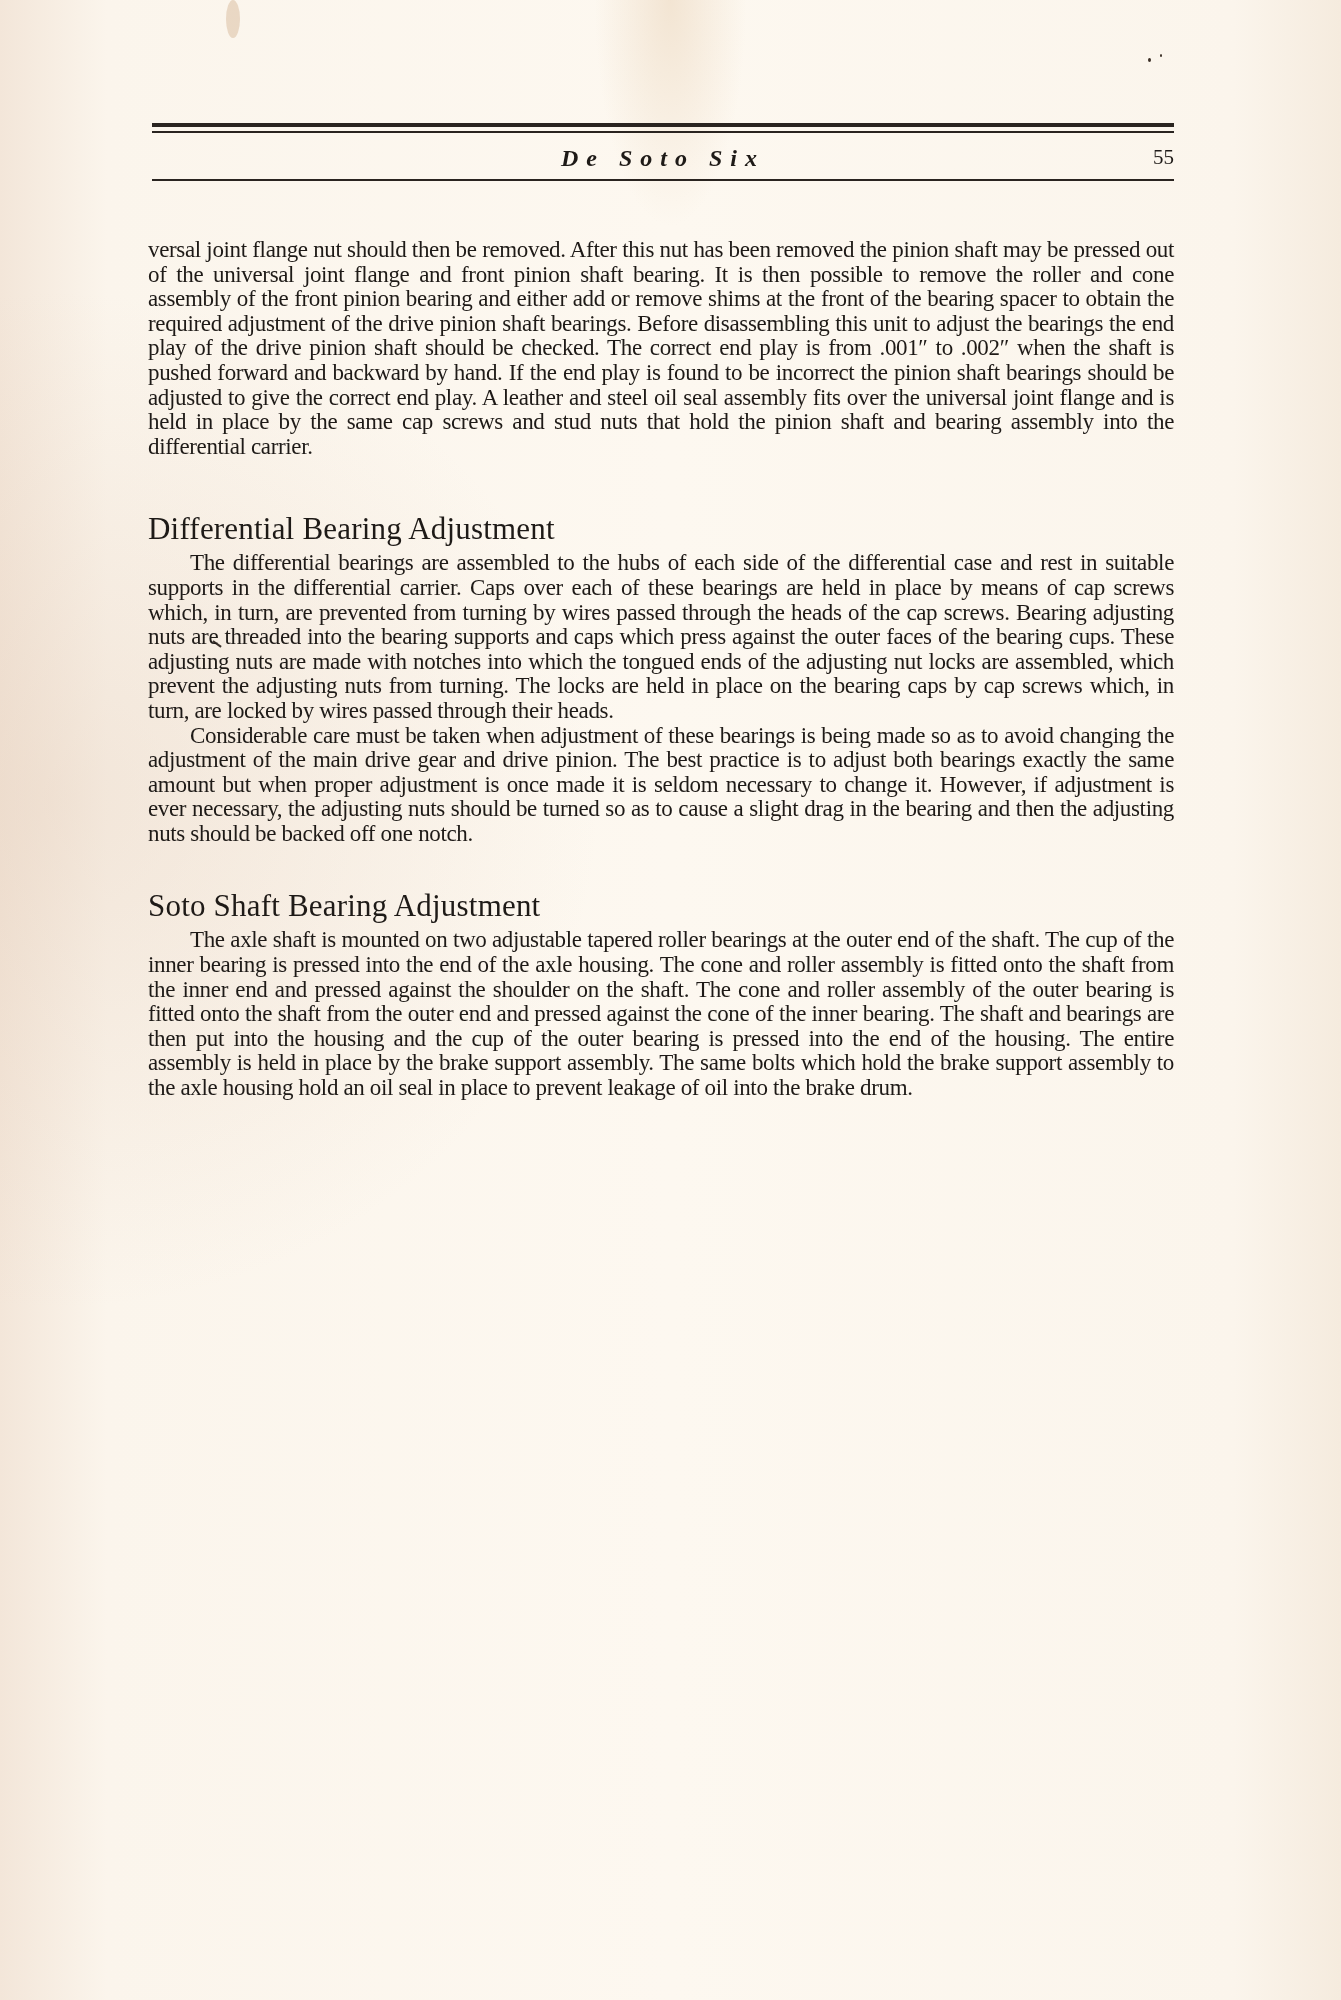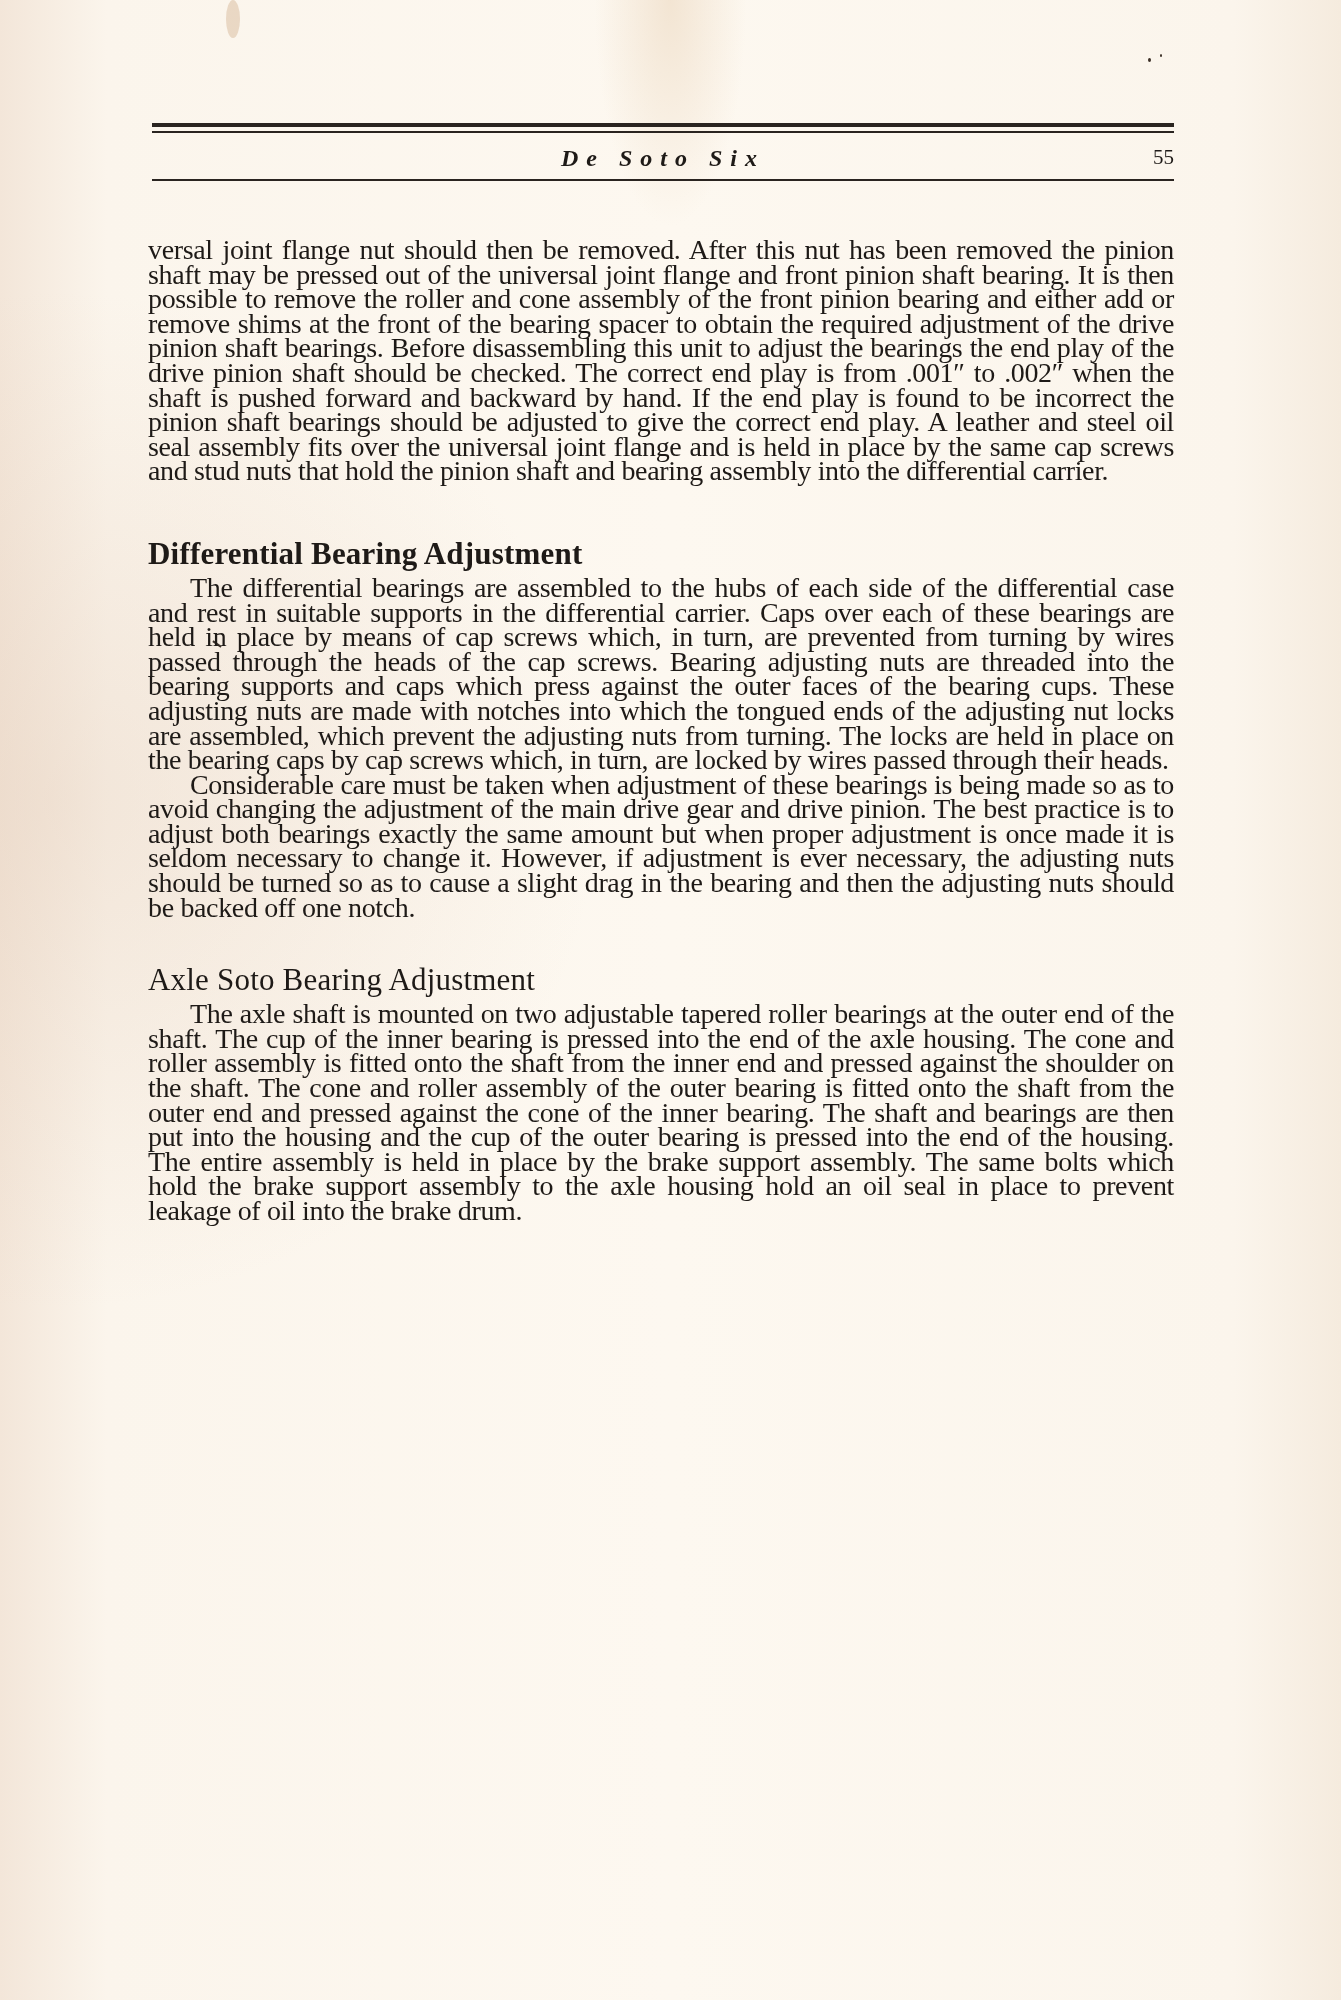--- a/index.html
+++ b/index.html
@@ -34,32 +34,32 @@
     top: 2px;
   }
   .page-number {
     position: absolute; right: 0; top: 2px; font-size: 21px;
   }
   .body-text {
     position: absolute; left: 148px; top: 238px; width: 1026px;
   }
   p {
     margin: 0;
-    font-size: 28px; line-height: 24.6px;
+    font-size: 23px; line-height: 24.6px;
     text-align: justify; text-align-last: left;
     letter-spacing: -0.35px;
     font-stretch: condensed;
   }
   p.indent { text-indent: 42px; }
   h2 {
     margin: 0; font-weight: normal;
     font-size: 31px; line-height: 36px;
     letter-spacing: 0.2px;
   }
-  .h-diff { margin-top: 52px; margin-bottom: 4px; font-weight: bold; }
+  .h-diff { margin-top: 52px; margin-bottom: 4px; }
   .h-axle { margin-top: 42px; margin-bottom: 4px; }
   .mark {
     position: absolute; left: 212px; top: 643px; width: 10px; height: 2px;
     background: #3a302a; transform: rotate(35deg);
   }
   .speck { position: absolute; width: 3px; height: 4px; background: #3a2e25; border-radius: 50%; }
 </style>
 </head>
 <body>
 
@@ -83,17 +83,17 @@
   <div class="body-text">
     <p>versal joint flange nut should then be removed.  After this nut has been removed the pinion shaft may be pressed out of the universal joint flange and front pinion shaft bearing.  It is then possible to remove the roller and cone assembly of the front pinion bearing and either add or remove shims at the front of the bearing spacer to obtain the required adjustment of the drive pinion shaft bearings.  Before disassembling this unit to adjust the bearings the end play of the drive pinion shaft should be checked.  The correct end play is from .001″ to .002″ when the shaft is pushed forward and backward by hand.  If the end play is found to be incorrect the pinion shaft bearings should be adjusted to give the correct end play.  A leather and steel oil seal assembly fits over the universal joint flange and is held in place by the same cap screws and stud nuts that hold the pinion shaft and bearing assembly into the differential carrier.</p>
 
     <section>
       <h2 class="h-diff">Differential Bearing Adjustment</h2>
       <p class="indent">The differential bearings are assembled to the hubs of each side of the differential case and rest in suitable supports in the differential carrier.  Caps over each of these bearings are held in place by means of cap screws which, in turn, are prevented from turning by wires passed through the heads of the cap screws.  Bearing adjusting nuts are threaded into the bearing supports and caps which press against the outer faces of the bear­ing cups.  These adjusting nuts are made with notches into which the tongued ends of the adjusting nut locks are assembled, which prevent the adjusting nuts from turning.  The locks are held in place on the bearing caps by cap screws which, in turn, are locked by wires passed through their heads.</p>
       <p class="indent">Considerable care must be taken when adjustment of these bearings is being made so as to avoid changing the adjustment of the main drive gear and drive pinion.  The best practice is to adjust both bearings exactly the same amount but when proper adjustment is once made it is seldom necessary to change it.  However, if adjustment is ever necessary, the ad­justing nuts should be turned so as to cause a slight drag in the bearing and then the adjusting nuts should be backed off one notch.</p>
     </section>
 
     <section>
-      <h2 class="h-axle">Axle Soto Bearing Adjustment</h2>
+      <h2 class="h-axle">Soto Shaft Bearing Adjustment</h2>
       <p class="indent">The axle shaft is mounted on two adjustable tapered roller bearings at the outer end of the shaft.  The cup of the inner bearing is pressed into the end of the axle housing.  The cone and roller assembly is fitted onto the shaft from the inner end and pressed against the shoulder on the shaft.  The cone and roller assembly of the outer bearing is fitted onto the shaft from the outer end and pressed against the cone of the inner bearing.  The shaft and bearings are then put into the housing and the cup of the outer bearing is pressed into the end of the housing.  The entire assembly is held in place by the brake support assembly.  The same bolts which hold the brake support assembly to the axle housing hold an oil seal in place to prevent leakage of oil into the brake drum.</p>
     </section>
   </div>
 </div>
 
 </body></html>

